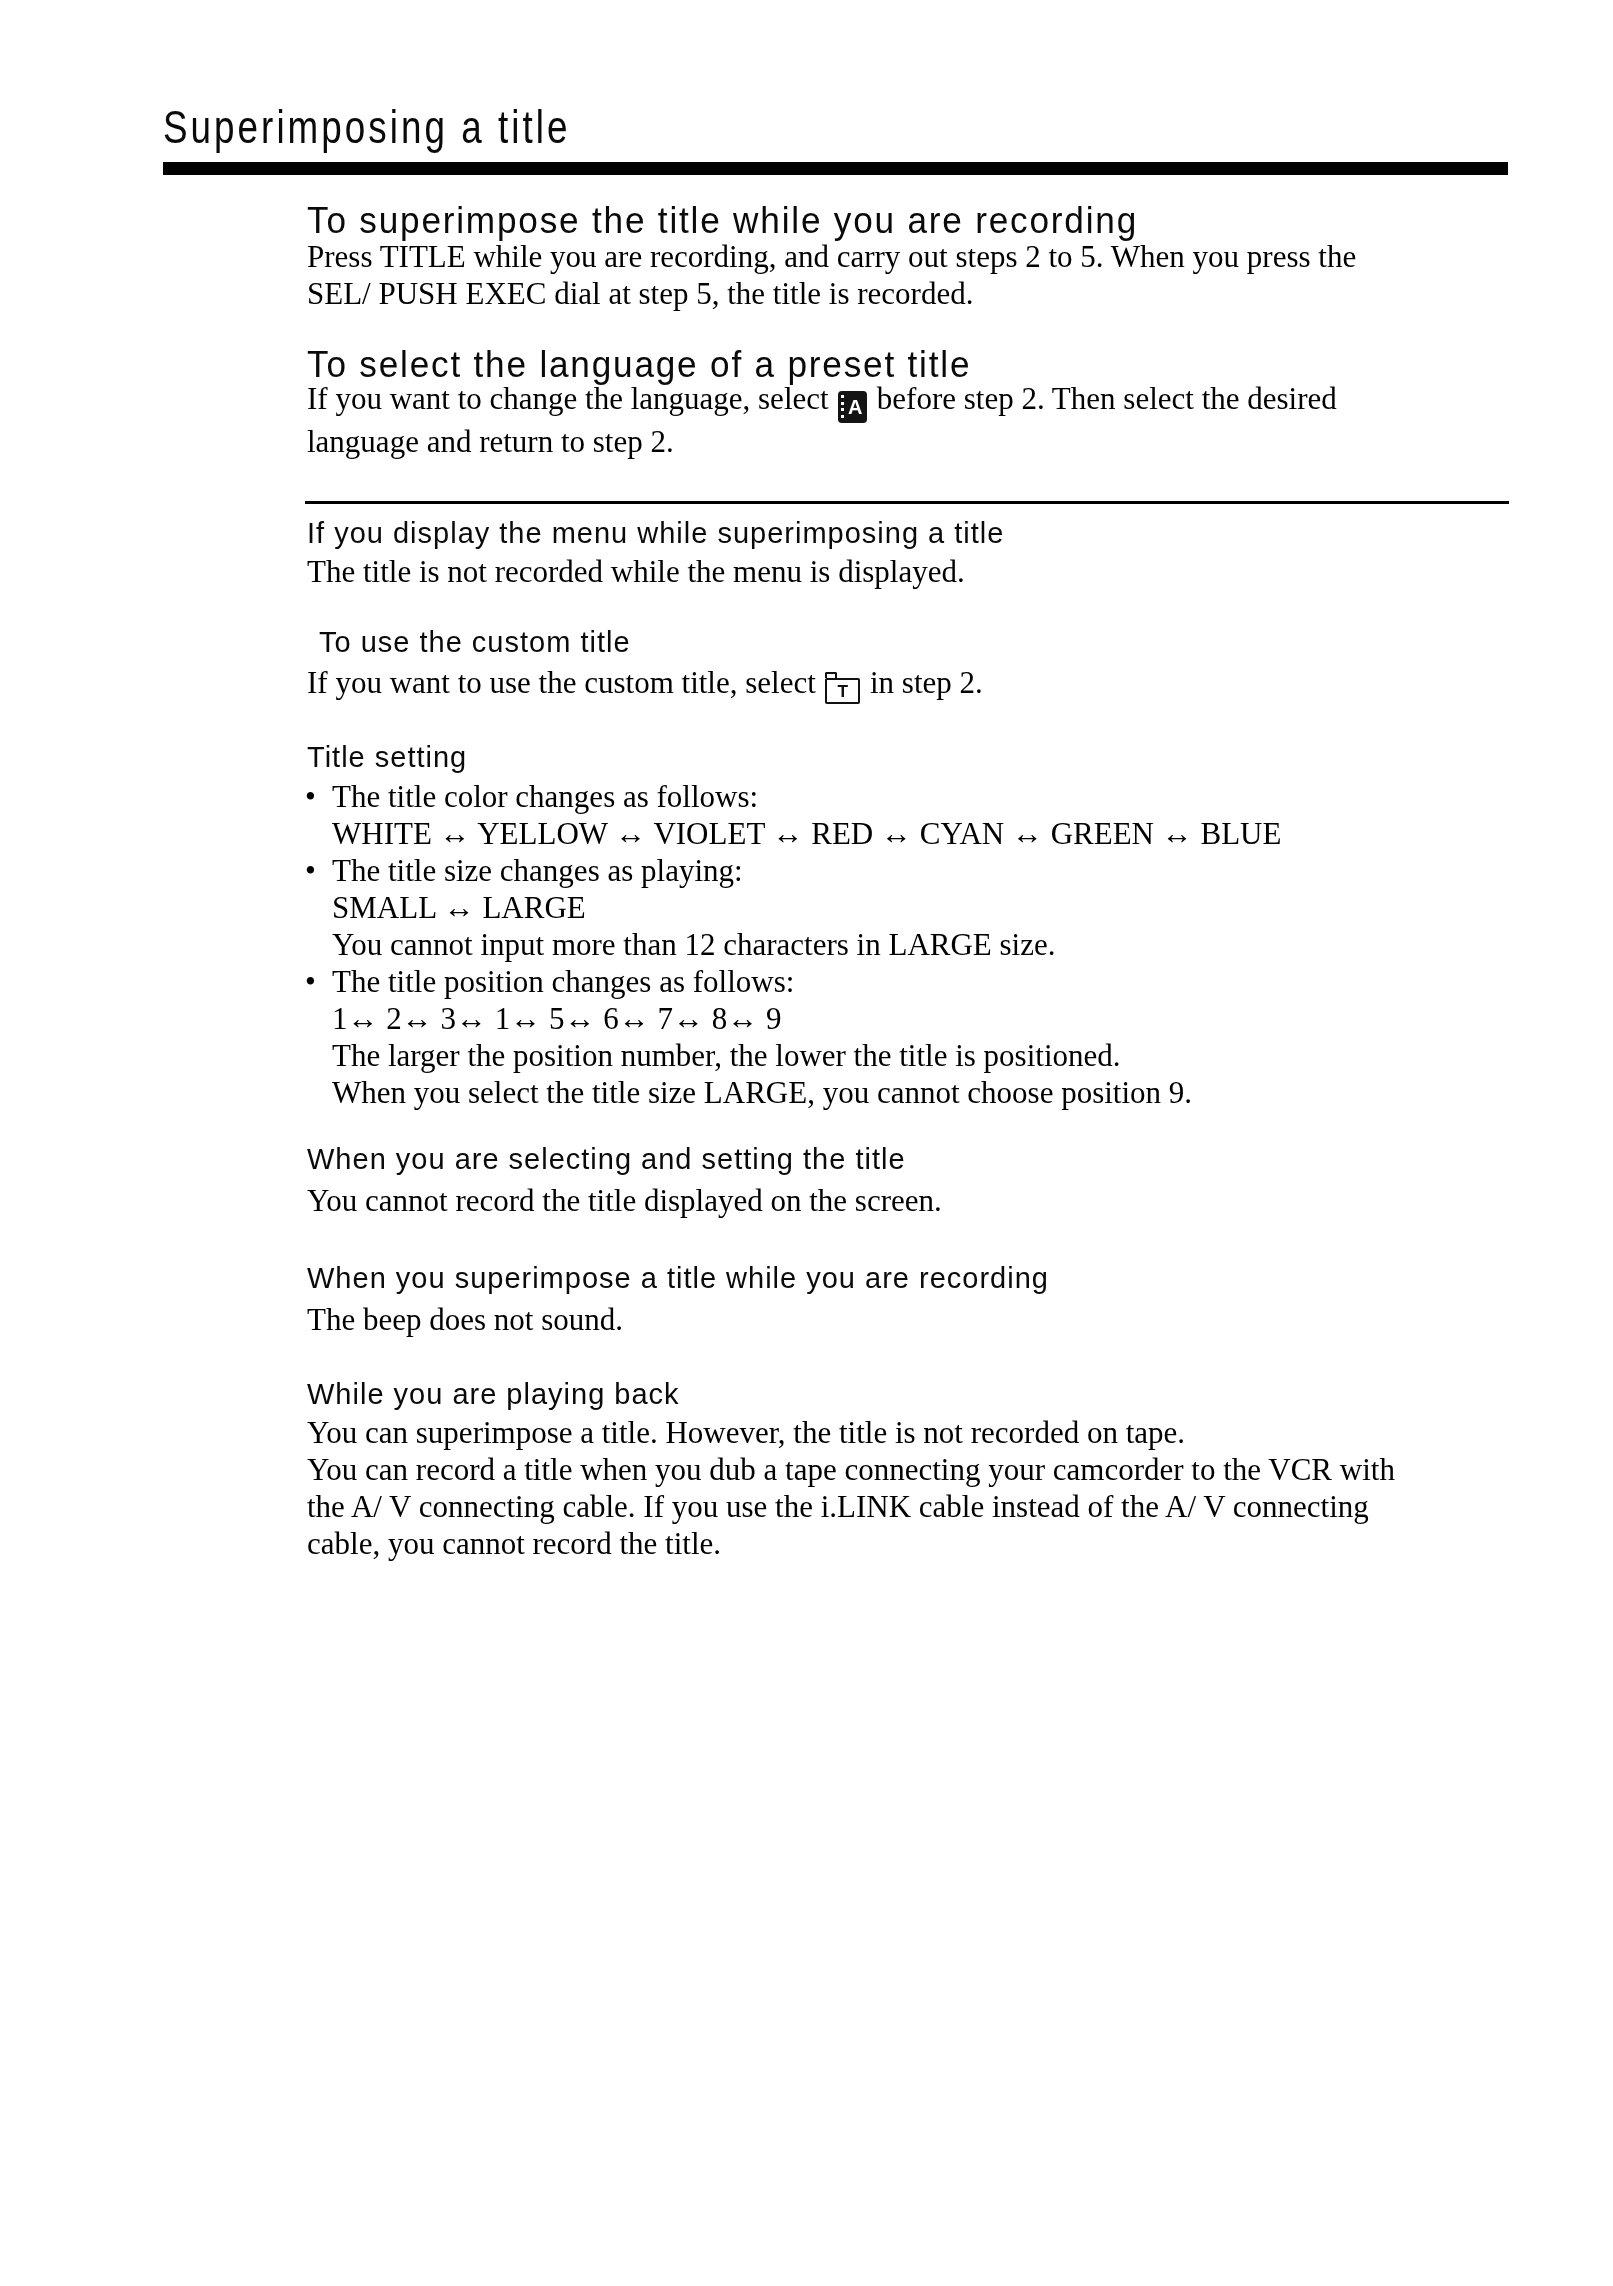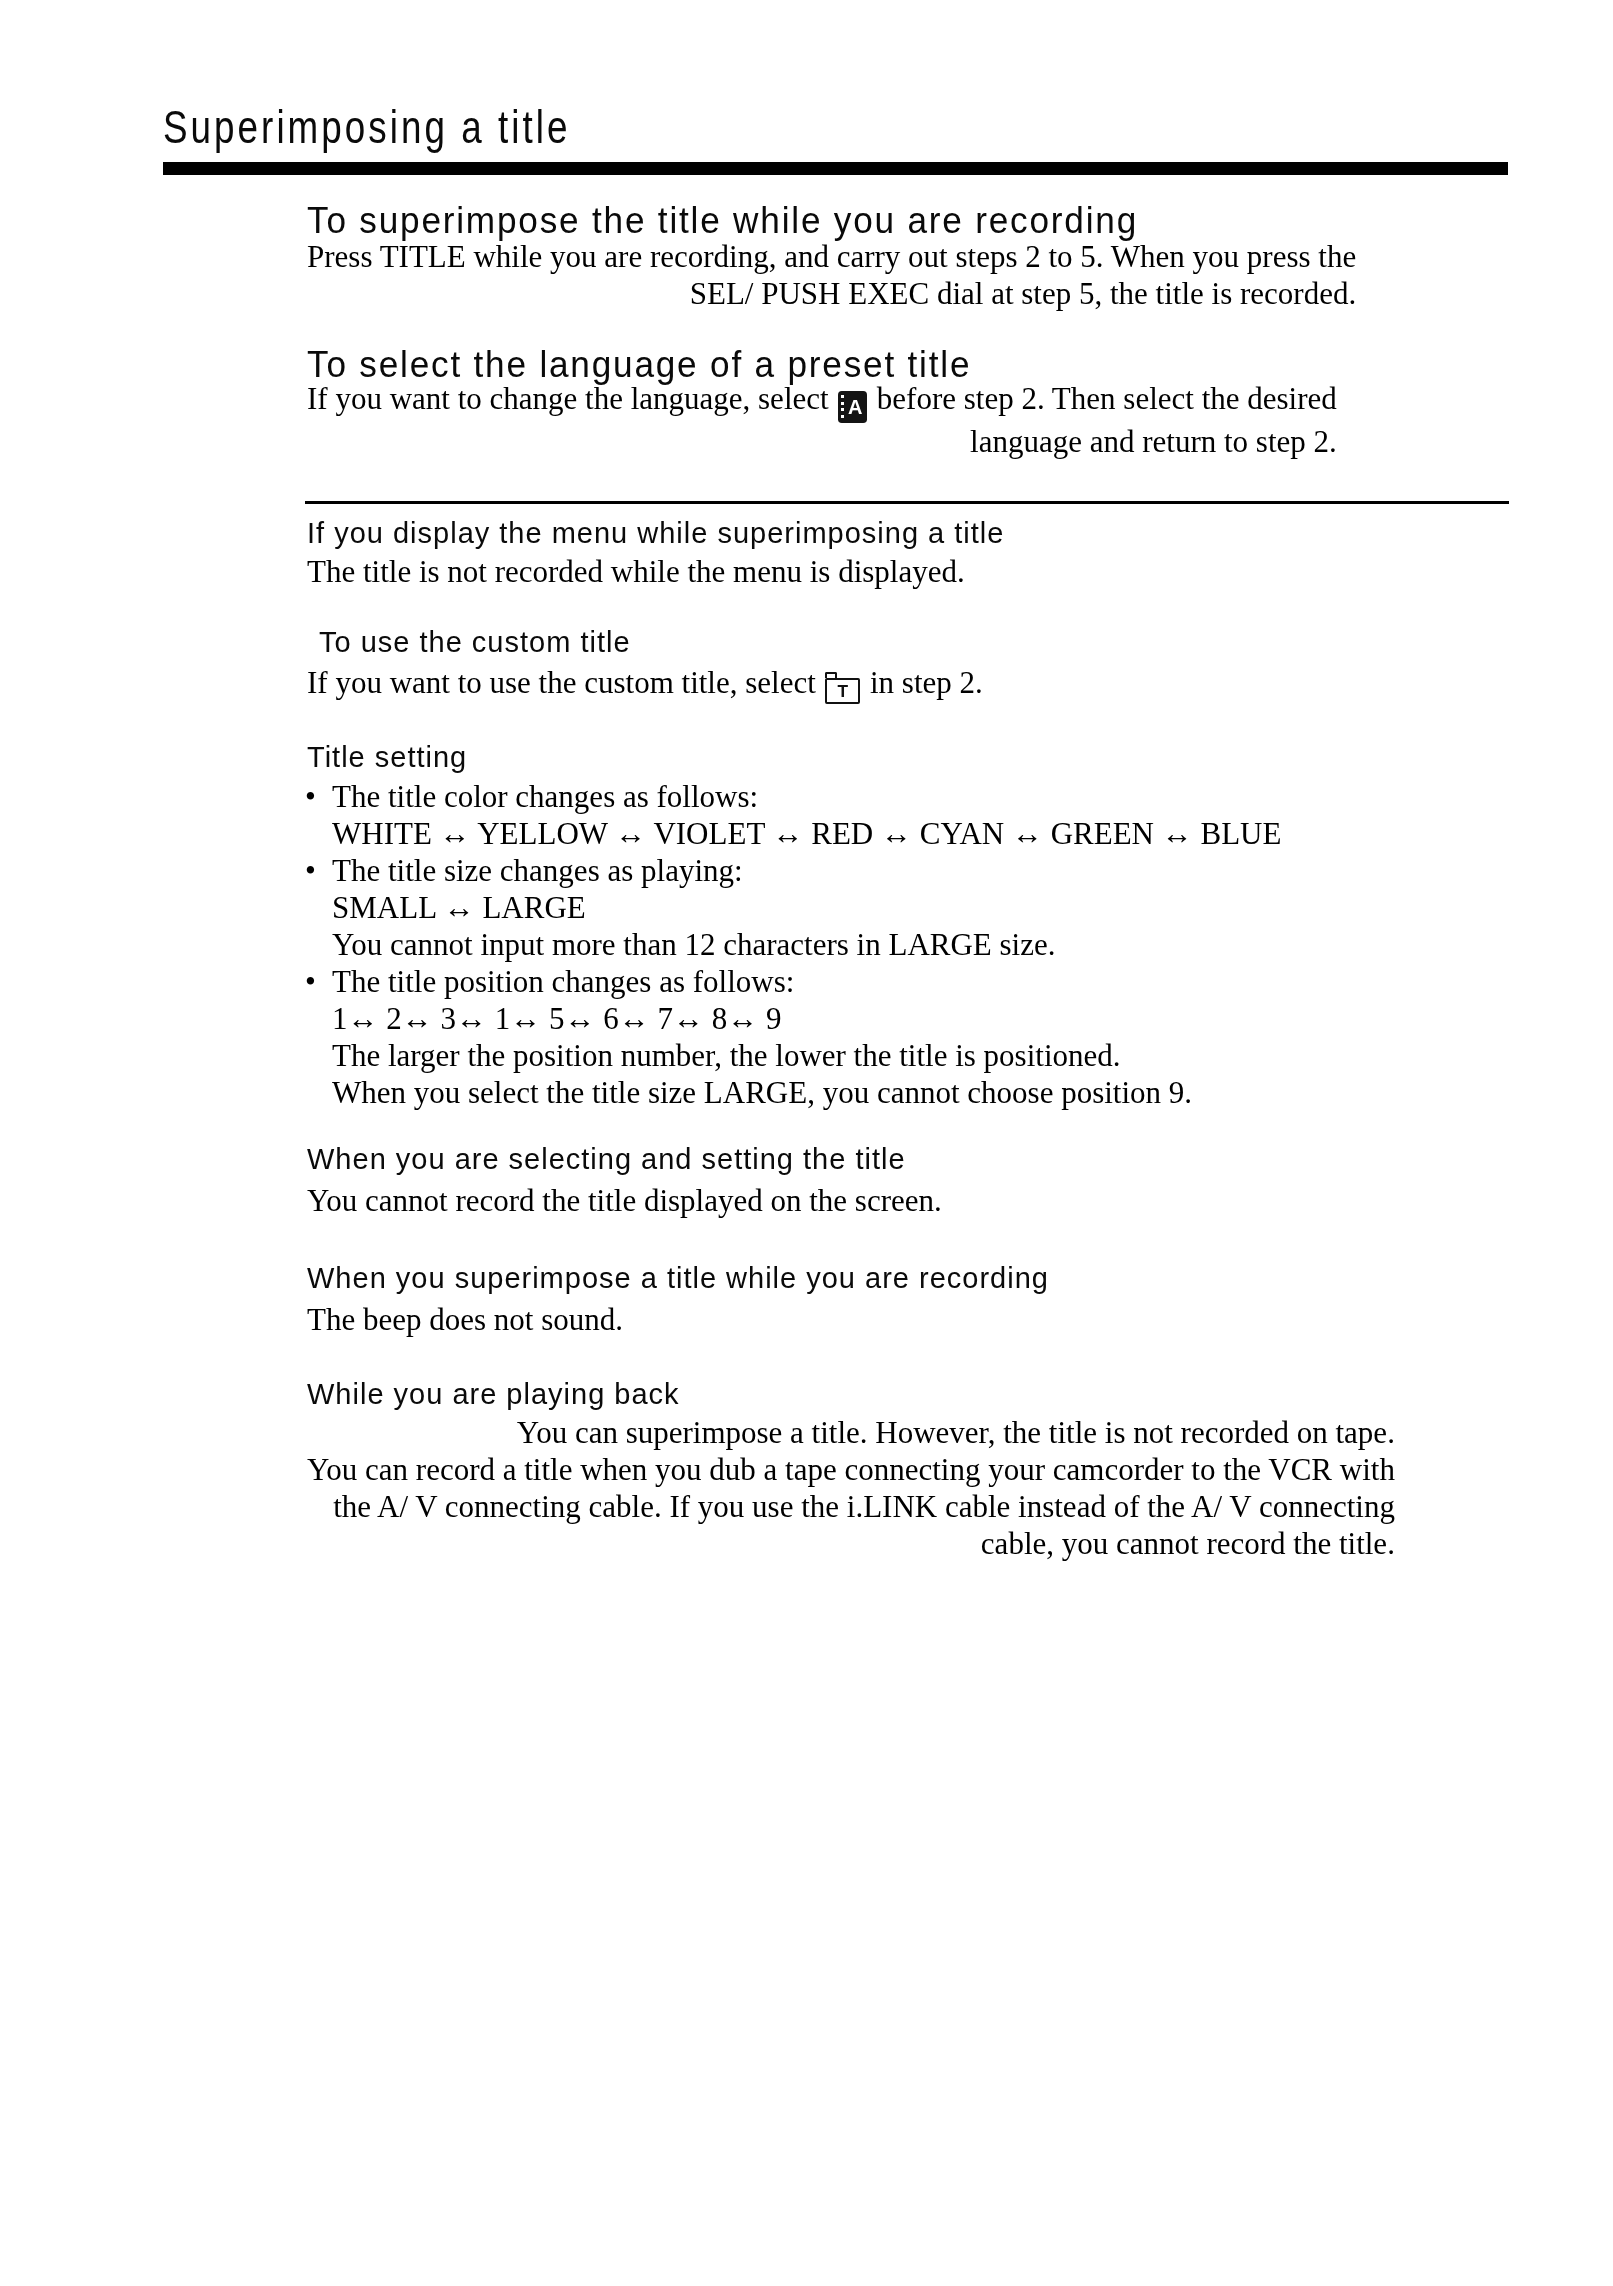--- a/index.html
+++ b/index.html
@@ -32,21 +32,21 @@
     font-family: "Liberation Sans", "DejaVu Sans", sans-serif;
     font-size: 37px; letter-spacing: 1.9px; color: #0a0a0a;
     transform: scaleX(0.95); transform-origin: left top;
     white-space: nowrap;
   }
   .h3 {
     font-family: "Liberation Sans", "DejaVu Sans", sans-serif;
     font-size: 29px; letter-spacing: 1px; color: #0a0a0a;
     white-space: nowrap;
   }
-  .para { left: 307px; text-align: right; }
+  .para { left: 307px; }
   .serif-line {
     font-family: "Liberation Serif", "DejaVu Serif", serif;
     font-size: 31px; line-height: 37px; color: #000;
     white-space: nowrap;
   }
   .ts { left: 305px; }
   .ts-line {
     display: flex; align-items: baseline;
     font-family: "Liberation Serif", "DejaVu Serif", serif;
     font-size: 31px; line-height: 37px; color: #000;

